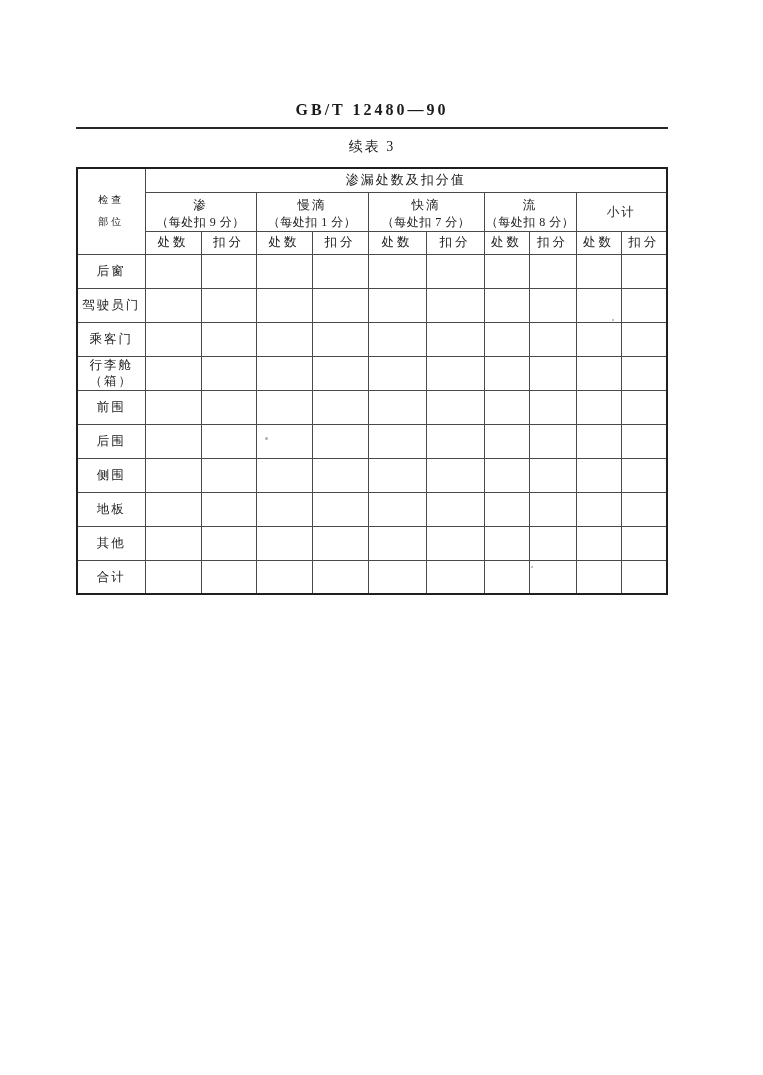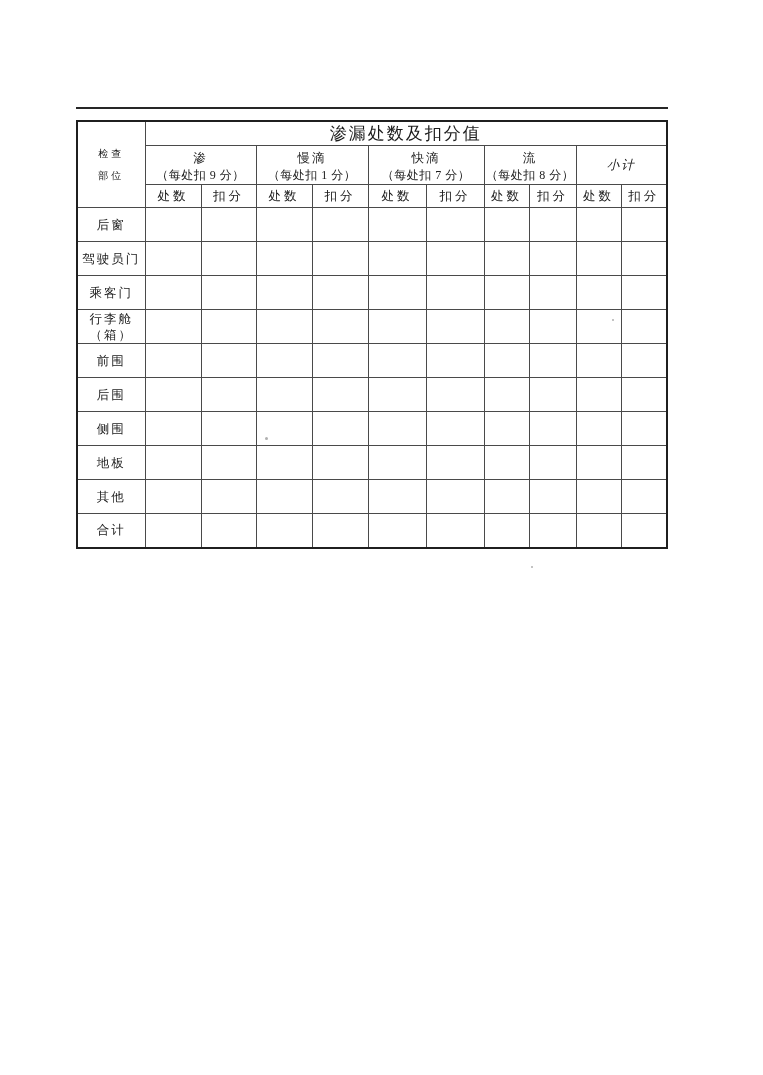--- a/index.html
+++ b/index.html
@@ -58,38 +58,38 @@
   tr.hrow-sub    { height: 23px; }
   tr.body-row    { height: 34px; }
 
   .corner-cell {
     font-size: 10px;
     letter-spacing: 3px;
     line-height: 22px;
     white-space: pre-line;
   }
   .span-header {
-    font-size: 17px;
+    font-size: 13px;
     letter-spacing: 2px;
   }
   .group-cell .g-name {
     display: block;
     font-size: 12.5px;
     letter-spacing: 2px;
     line-height: 18px;
     margin-top: 2px;
   }
   .group-cell .g-note {
     display: block;
     font-size: 12px;
     letter-spacing: 0.5px;
     line-height: 16px;
   }
   .group-cell.subtotal { vertical-align: middle; }
-  .group-cell.subtotal .g-name { margin-top: 0; line-height: 20px; font-style: italic; }
+  .group-cell.subtotal .g-name { margin-top: 0; line-height: 20px; }
   .sub-header {
     font-size: 12.5px;
     letter-spacing: 3px;
   }
   .row-label {
     font-size: 12.5px;
     letter-spacing: 2px;
     line-height: 16px;
     white-space: pre-line;
     margin-left: 31px;
@@ -102,21 +102,23 @@
   }
   .speck.s1 { left: 265px; top: 437px; width: 3px; height: 3px; }
   .speck.s2 { left: 612px; top: 319px; width: 2px; height: 2px; }
   .speck.s3 { left: 531px; top: 566px; width: 2px; height: 2px; }
 </style>
 </head>
 <body>
 
 <div class="content">
 
+  <div class="doc-number">GB/T 12480—90</div>
   <hr class="header-rule">
+  <div class="table-caption">续表 3</div>
 
   <table class="leak-table">
     <colgroup>
       <col style="width:68px">
         <col style="width:56px">
         <col style="width:55px">
       <col style="width:56px">
         <col style="width:56px">
         <col style="width:58px">
       <col style="width:58px">

